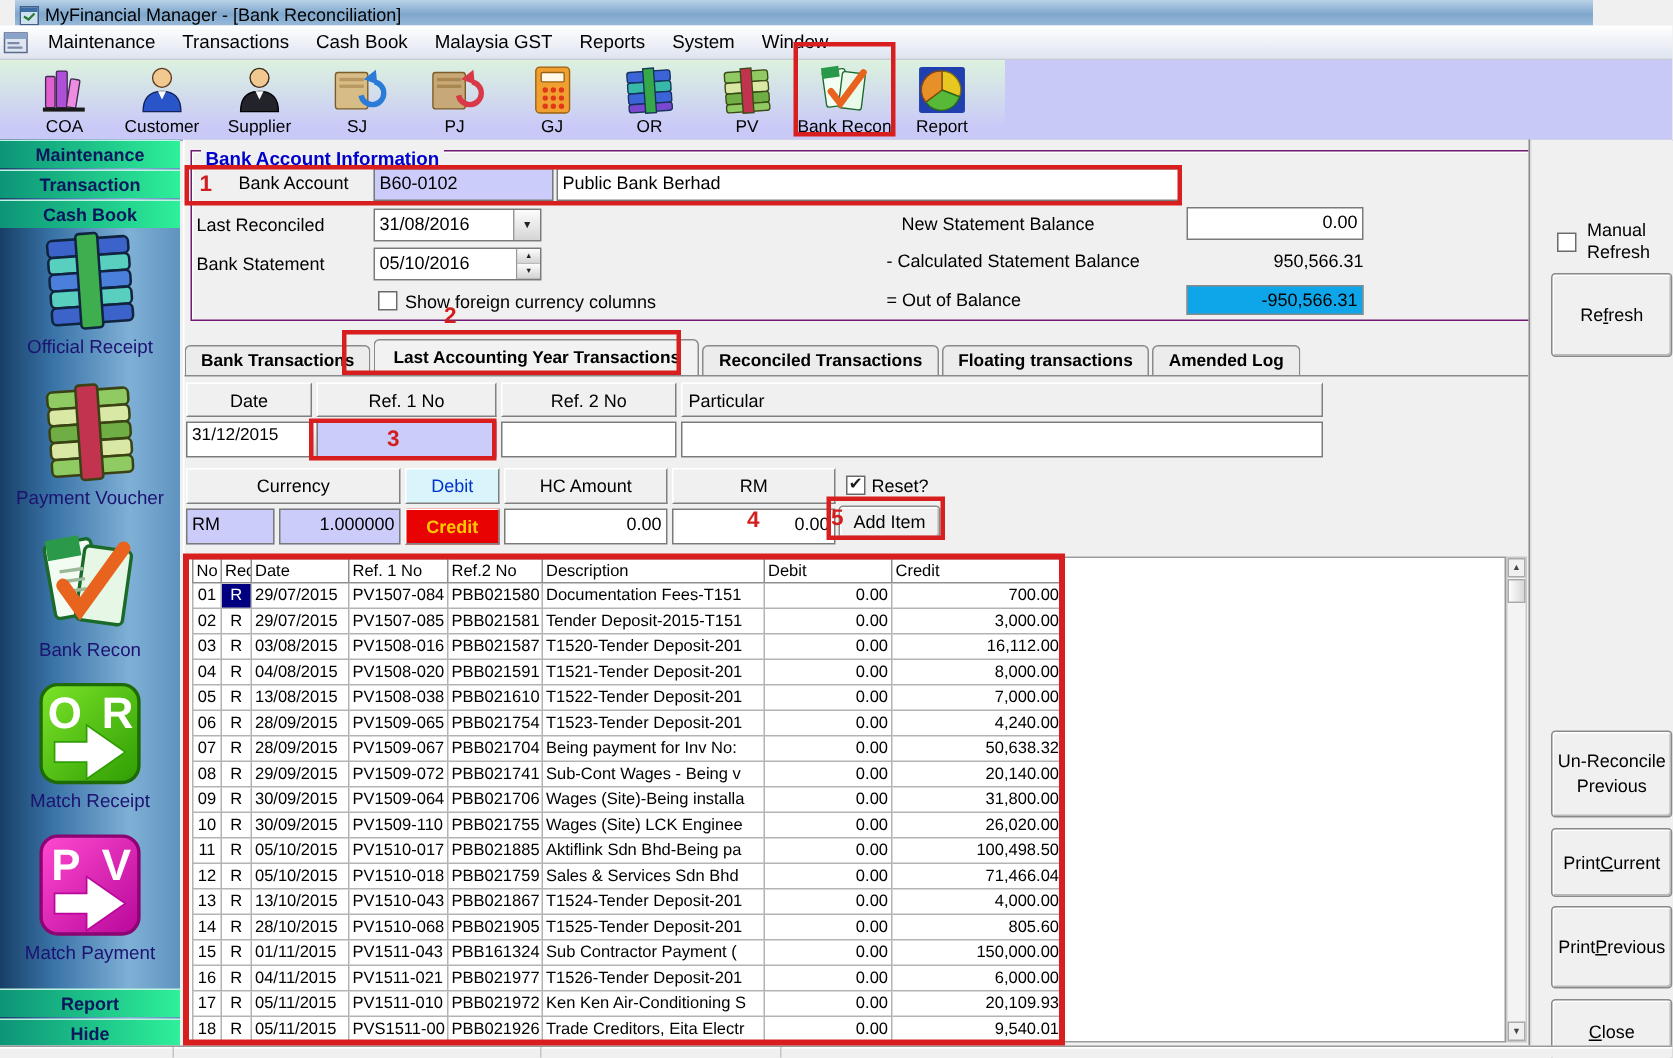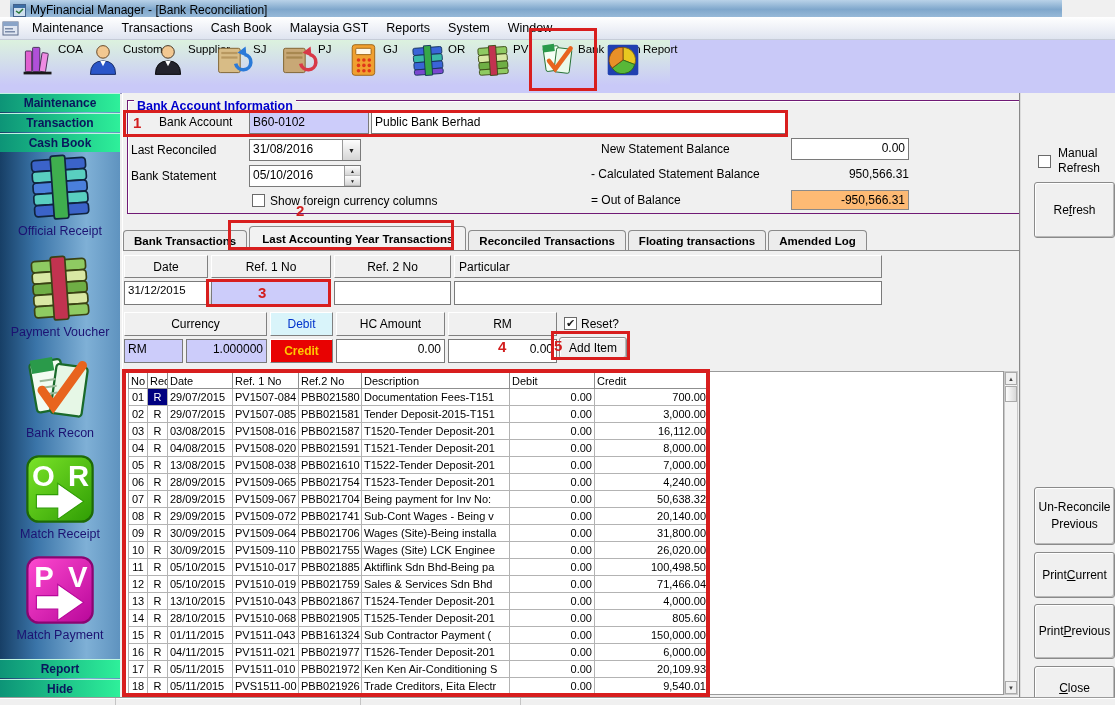--- a/index.html
+++ b/index.html
@@ -12,21 +12,21 @@
   .titlebar .ticn{width:13px;height:13px;display:inline-block}
   .menubar{position:absolute;left:0;top:17px;width:1115px;height:23px;
     background:linear-gradient(180deg,#ffffff,#dfe4f0);border-bottom:1px solid #c6ccd8;
     display:flex;align-items:center;box-sizing:border-box}
   .menubar .micn{width:17px;height:17px;margin:0 4px 0 2px}
   .menu-item{padding:2px 9px;font-size:12.5px;cursor:default}
   .toolbar{position:absolute;left:0;top:40px;width:1115px;height:53px;background:#c9c9f8;border-bottom:1px solid #9a9ac0}
   .toolbar-tint{position:absolute;left:0;top:0;width:670px;height:53px;
     background:linear-gradient(180deg,#dcf2de 0%,rgba(201,201,248,0) 85%)}
   .toolbar-buttons{position:absolute;left:18px;top:2px;display:flex;gap:15px}
-  .tbtn{width:50px;display:flex;flex-direction:row;align-items:flex-start;cursor:default}
+  .tbtn{width:50px;display:flex;flex-direction:column;align-items:center;cursor:default}
   .ticon{width:40px;height:36px;display:block}
   .ticon svg{width:40px;height:36px}
   .tlabel{font-size:11.5px;margin-top:1px;white-space:nowrap}
   
   .sidebar{position:absolute;left:0;top:93px;width:120px;height:604px;
     background:linear-gradient(90deg,#173f66 0%,#3a74a8 30%,#7fb0d6 72%,#5f93bf 100%);overflow:hidden}
   .side-header{height:18px;margin-bottom:1px;display:flex;align-items:center;justify-content:center;
     background:linear-gradient(90deg,#0d9477,#2ef09a);color:#09175c;font-weight:bold;font-size:12px;
     border-top:1px solid #bff5e0;cursor:default}
   .side-items{position:absolute;left:0;top:57px;width:120px}
@@ -354,21 +354,21 @@
       </span>
   </div>
 
   <span class="lbl" style="left:468px;top:74px">-  Calculated Statement Balance</span>
   <span class="lbl" style="left:668px;top:74px;width:118px;text-align:right">950,566.31</span>
 
   <span class="cb" style="left:129px;top:101px"></span>
   <span class="lbl" style="left:147px;top:101px">Show foreign currency columns</span>
 
   <span class="lbl" style="left:468px;top:100px">=  Out of Balance</span>
-  <div class="fld right" style="left:668px;top:97px;width:118px;height:20px;background:#fdba74;border-color:#8a8a8a">-950,566.31</div>
+  <div class="fld right" style="left:668px;top:97px;width:118px;height:20px;background:#0ea5e9;border-color:#8a8a8a">-950,566.31</div>
 
   <div class="tabstrip">
       <span class="tab">Bank Transactions</span>
       <span class="tab active">Last Accounting Year Transactions</span>
       <span class="tab">Reconciled Transactions</span>
       <span class="tab">Floating transactions</span>
       <span class="tab">Amended Log</span>
     </div>
 
   <div class="hcell" style="left:1px;top:162px;width:84px;height:23px">Date</div>
@@ -530,21 +530,21 @@
           <td class="c3">PV1510-017</td>
           <td class="c4">PBB021885</td>
           <td class="c5">Aktiflink Sdn Bhd-Being pa</td>
           <td class="c6">0.00</td>
           <td class="c7">100,498.50</td>
         </tr>
         <tr>
           <td class="c0">12</td>
           <td class="c1">R</td>
           <td class="c2">05/10/2015</td>
-          <td class="c3">PV1510-019</td>
+          <td class="c3">PV1510-018</td>
           <td class="c4">PBB021759</td>
           <td class="c5">Sales &amp; Services Sdn Bhd</td>
           <td class="c6">0.00</td>
           <td class="c7">71,466.04</td>
         </tr>
         <tr>
           <td class="c0">13</td>
           <td class="c1">R</td>
           <td class="c2">13/10/2015</td>
           <td class="c3">PV1510-043</td>

